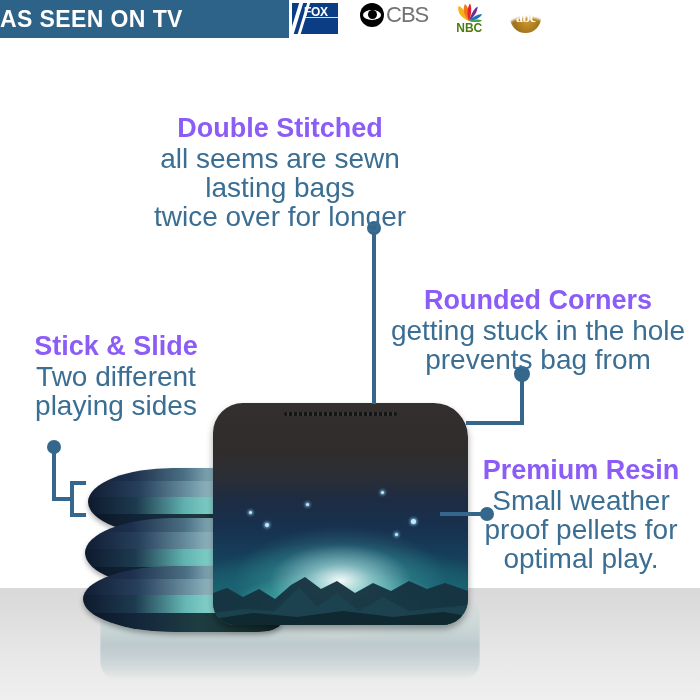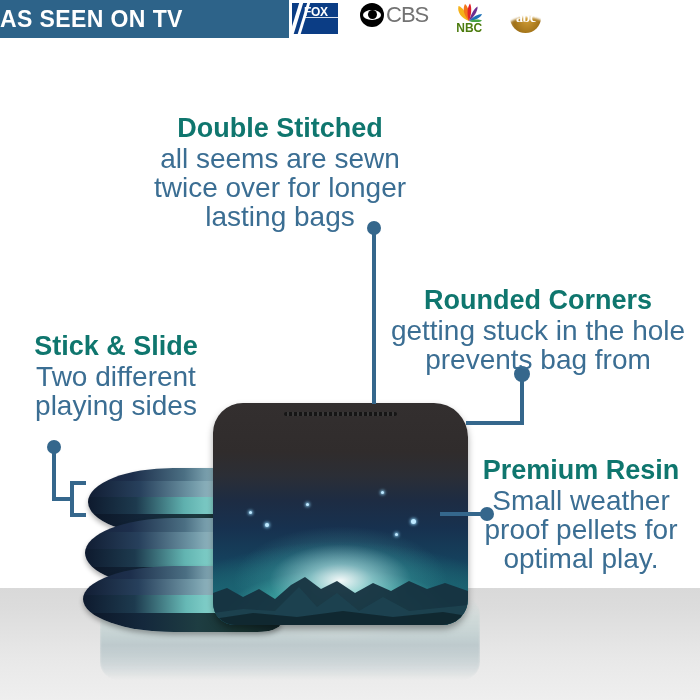--- a/index.html
+++ b/index.html
@@ -206,21 +206,21 @@
     font-family: "Liberation Serif", serif;
     font-weight: bold;
     font-style: normal;
     font-size: 14px;
     letter-spacing: -0.5px;
   }
 
   
   .callout { position: absolute; z-index: 30; }
   .callout .c-head {
-    color: #0f766e;
+    color: #8b5cf6;
     font-family: "Liberation Sans", sans-serif;
     font-weight: bold;
     font-size: 27px;
     line-height: 32px;
     white-space: nowrap;
   }
   .callout .c-body {
     color: #3b6e93;
     font-family: "Liberation Sans", sans-serif;
     font-weight: normal;
@@ -405,22 +405,22 @@
 
     <g>
       <circle cx="487" cy="514" r="7" fill="#35678c"></circle>
       <line x1="487" y1="514" x2="440" y2="514" stroke="#35678c" stroke-width="4"></line>
     </g>
   </svg>
 
   <div class="callout ta-center" id="callout-double">
     <div class="c-head">Double Stitched</div>
     <div class="c-body">all seems are sewn</div>
+    <div class="c-body">lasting bags</div>
     <div class="c-body">twice over for longer</div>
-    <div class="c-body">lasting bags</div>
   </div>
 
   <div class="callout ta-center" id="callout-rounded">
     <div class="c-head">Rounded Corners</div>
     <div class="c-body">getting stuck in the hole</div>
     <div class="c-body">prevents bag from</div>
   </div>
 
   <div class="callout ta-center" id="callout-stick">
     <div class="c-head">Stick &amp; Slide</div>

